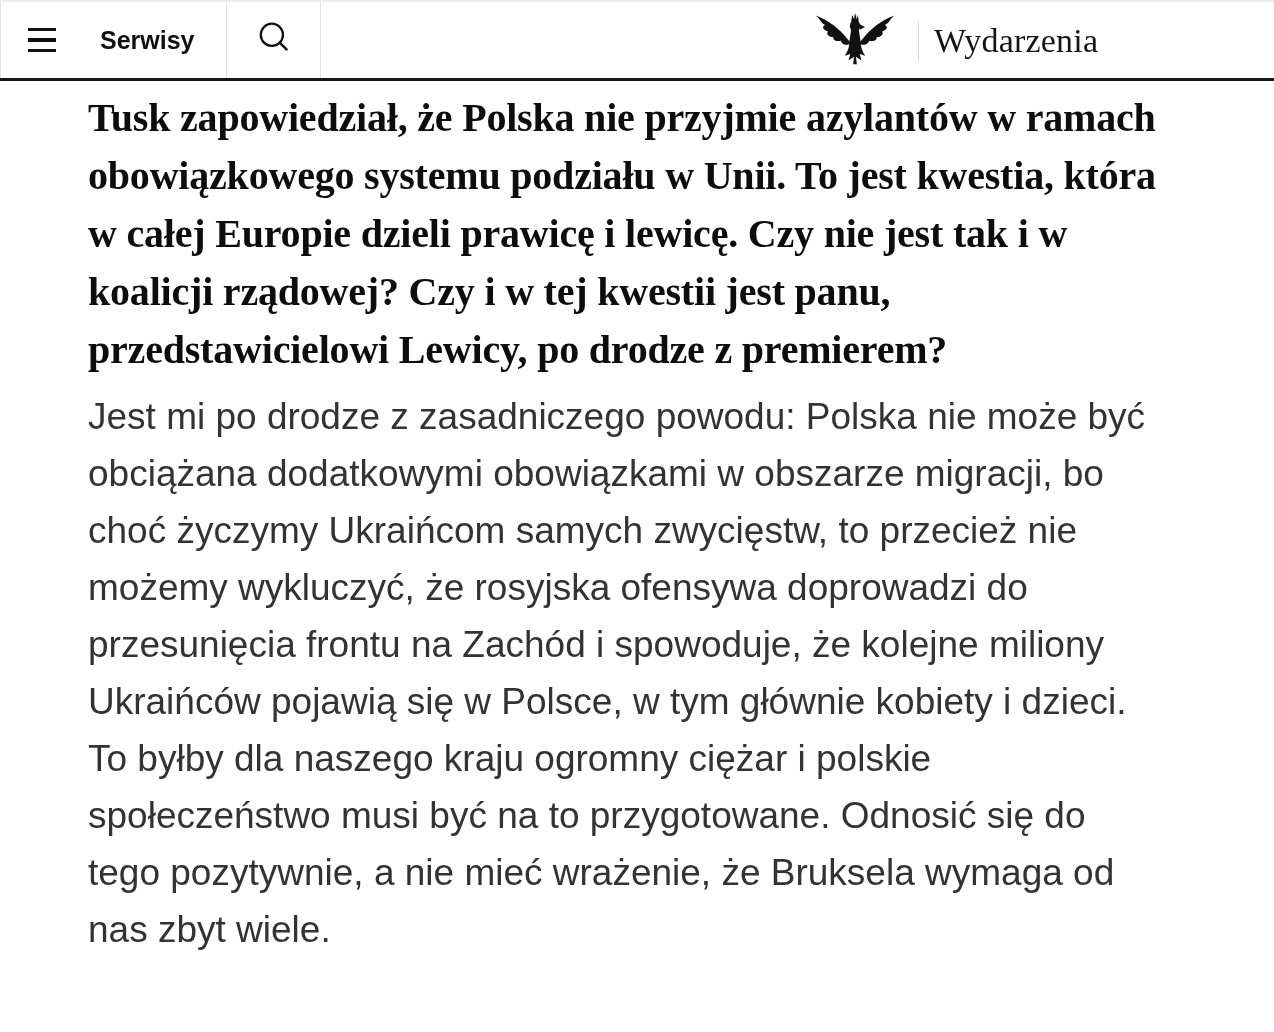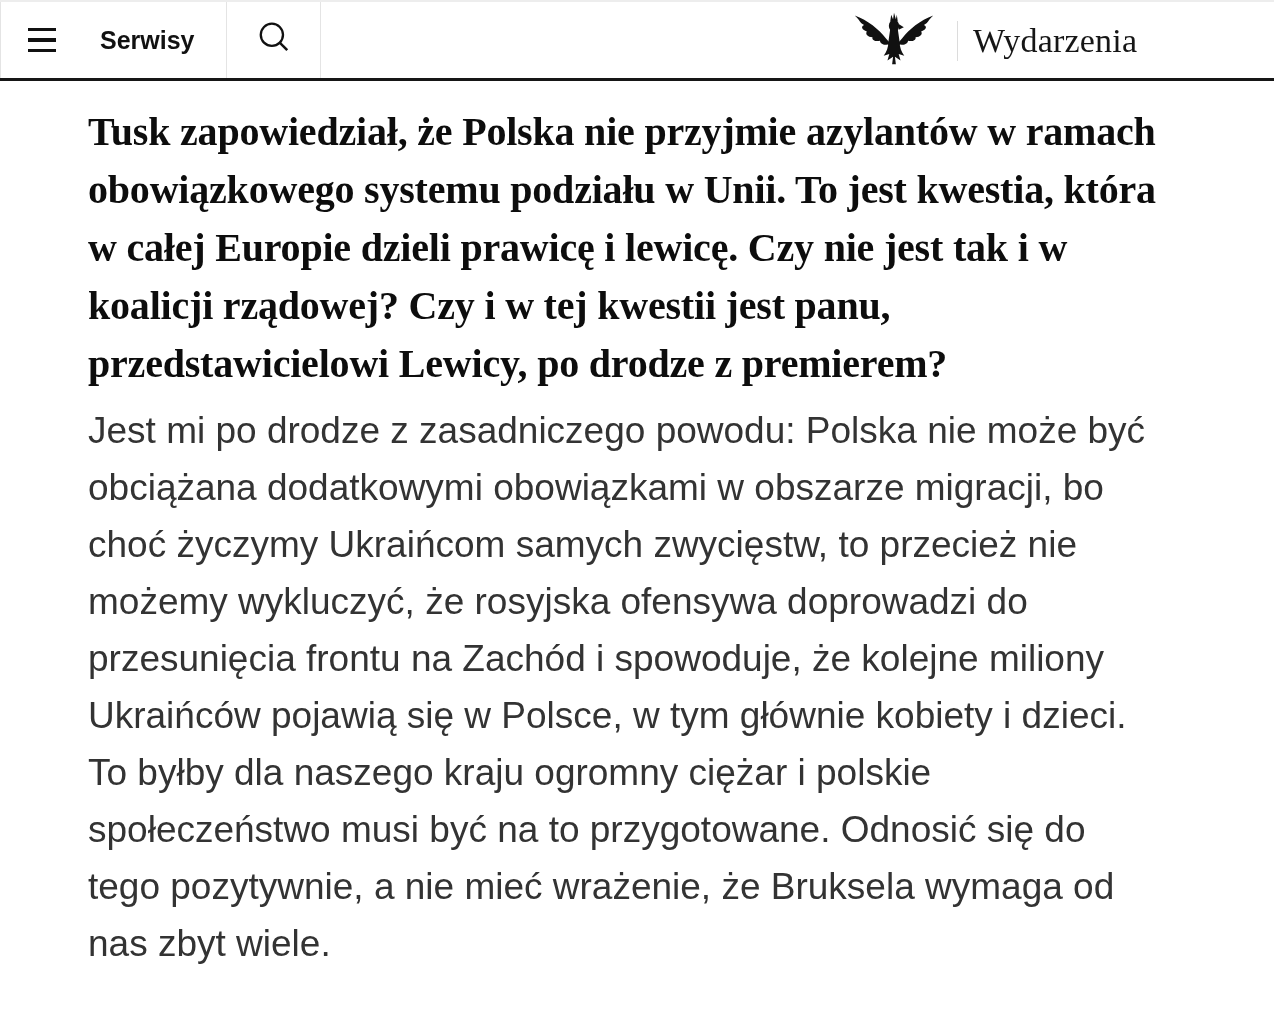--- a/index.html
+++ b/index.html
@@ -41,39 +41,39 @@
   .serwisy-label {
     font-family: "Liberation Sans", sans-serif;
     font-weight: 700;
     font-size: 25px;
     color: #111;
   }
   .hdr-search { width: 94px; justify-content: center; }
 
   .brand {
     position: absolute;
-    left: 846px;
+    left: 807px;
     top: 0;
     height: 78px;
     display: flex;
     align-items: center;
     gap: 15px;
   }
   .brand-divider { width: 1px; height: 40px; background: #dcdcdc; }
   .brand-title {
     font-family: "Liberation Serif", serif;
     font-size: 34px;
     color: #161616;
     cursor: pointer;
     letter-spacing: 0.2px;
   }
 
   
   .article {
-    padding: 22px 112px 0 88px;
+    padding: 8px 112px 0 88px;
   }
   .question {
     font-family: "Liberation Serif", serif;
     font-weight: 700;
     font-size: 40px;
     line-height: 58px;
     color: #0d0d0d;
     letter-spacing: -0.2px;
   }
   .answer {

